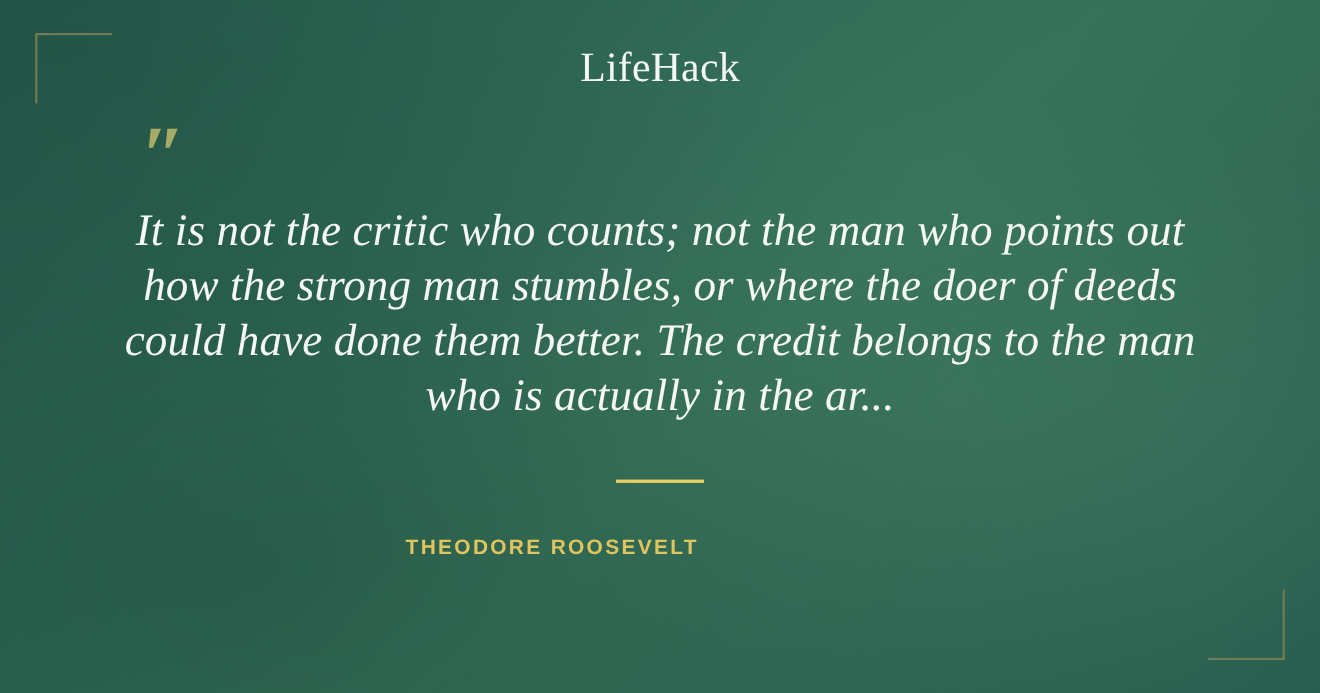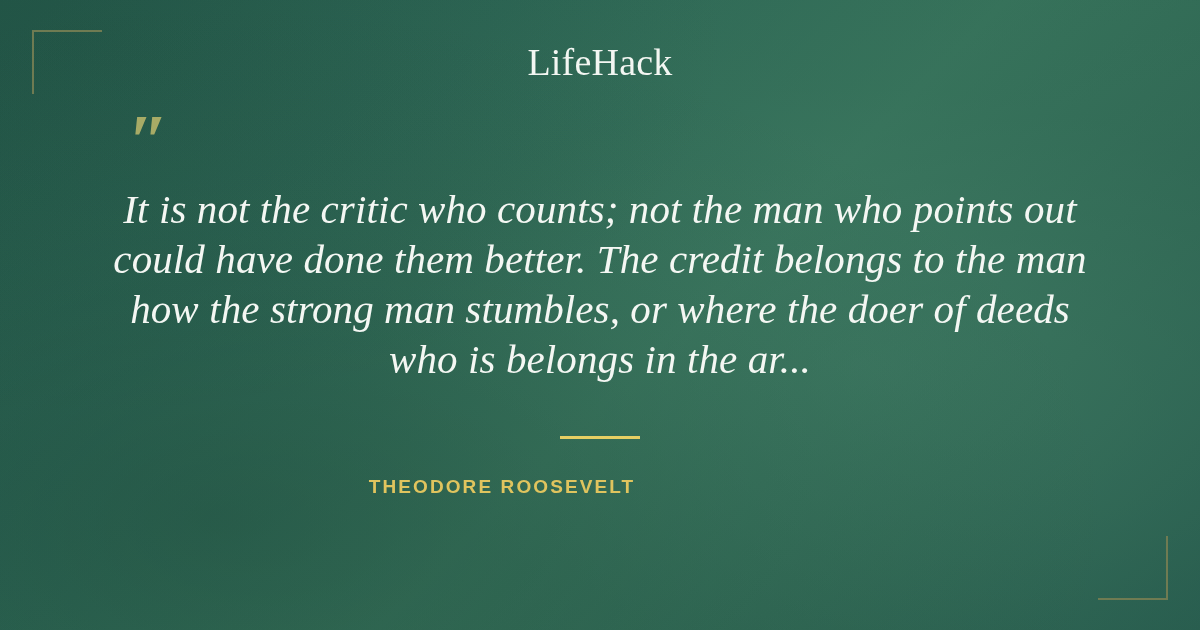--- a/index.html
+++ b/index.html
@@ -106,21 +106,21 @@
     left: 560px;
     top: 436px;
     width: 80px;
     height: 3px;
     background: #e7cf63;
   }
 
   #attribution {
     position: absolute;
     left: 0;
-    top: 476px;
+    top: 488px;
     width: 1004px;
     text-align: center;
     font-family: "Liberation Sans", sans-serif;
     font-size: 19px;
     font-weight: 700;
     letter-spacing: 2.1px;
     color: #e0c45e;
     white-space: nowrap;
   }
 </style>
@@ -133,22 +133,22 @@
 
   <div class="corner tl"></div>
   <div class="corner br"></div>
 
   <div id="brand">LifeHack</div>
 
   <div id="quote-mark">″</div>
 
   <div id="quote-block">
     <div>It is not the critic who counts; not the man who points out</div>
+    <div>how the strong man stumbles, or where the doer of deeds</div>
     <div>could have done them better. The credit belongs to the man</div>
-    <div>how the strong man stumbles, or where the doer of deeds</div>
-    <div>who is belongs in the ar...</div>
+    <div>who is actually in the ar...</div>
   </div>
 
   <div id="divider"></div>
 
   <div id="attribution">THEODORE ROOSEVELT</div>
 
 </div>
 
 </body></html>

